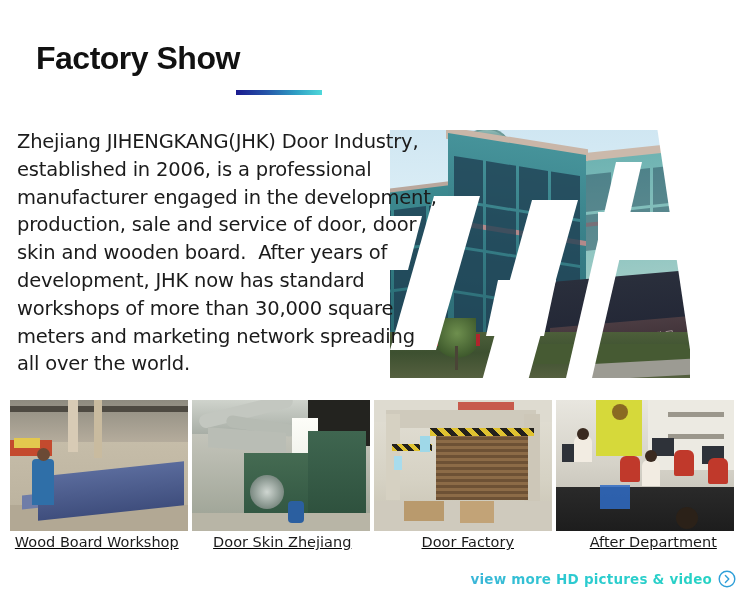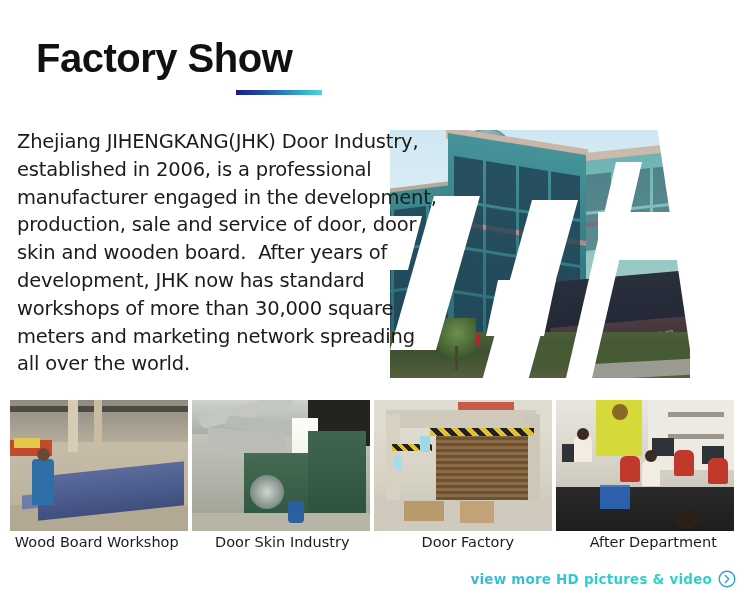--- a/index.html
+++ b/index.html
@@ -17,21 +17,21 @@
     width: 750px;
     height: 613px;
     background: #ffffff;
   }
 
   
   .page-title {
     position: absolute;
     left: 36px;
     top: 32px;
-    font-size: 40px;
+    font-size: 32px;
     font-weight: bold;
     letter-spacing: -0.5px;
     color: #111111;
     line-height: 52px;
     white-space: nowrap;
   }
 
   .title-underline {
     position: absolute;
     left: 236px;
@@ -368,20 +368,21 @@
   .t4 .bluebox { position:absolute; left:44px; bottom:22px; width:30px; height:24px; background:#2f6bc4; opacity:.85; }
 
   .captions {
     position: absolute;
     left: 10px;
     top: 532px;
     width: 730px;
     display: flex;
     gap: 12px;
     z-index: 2;
+    text-decoration: underline;
   }
   .caption {
     width: 178px;
     text-align: center;
     font-size: 14.5px;
     color: #1c1c1c;
     font-family: "DejaVu Sans", sans-serif;
     line-height: 20px;
   }
 
@@ -561,21 +562,21 @@
       <div class="head" style="left:21px; top:28px;"></div>
       <div class="darkdesk"></div>
       <div class="bluebox"></div>
       <div class="head" style="left:120px; bottom:2px; width:22px; height:22px; background:#2b2118;"></div>
     </div>
 
   </div>
 
   <div class="captions">
     <div class="caption">Wood Board Workshop</div>
-    <div class="caption">Door Skin Industry</div>
+    <div class="caption">Door Skin Zhejiang</div>
     <div class="caption">Door Factory</div>
     <div class="caption">After Department</div>
   </div>
 
   <div class="more-link">
     <span class="more-link-text">view more HD pictures &amp; video</span>
     <svg width="18" height="18" viewBox="0 0 18 18">
       <circle cx="9" cy="9" r="7.8" fill="none" stroke="#2f9fd8" stroke-width="1.4"></circle>
       <path d="M7.4 5.6 L10.8 9 L7.4 12.4" fill="none" stroke="#2f9fd8" stroke-width="1.4" stroke-linecap="round" stroke-linejoin="round"></path>
     </svg>

